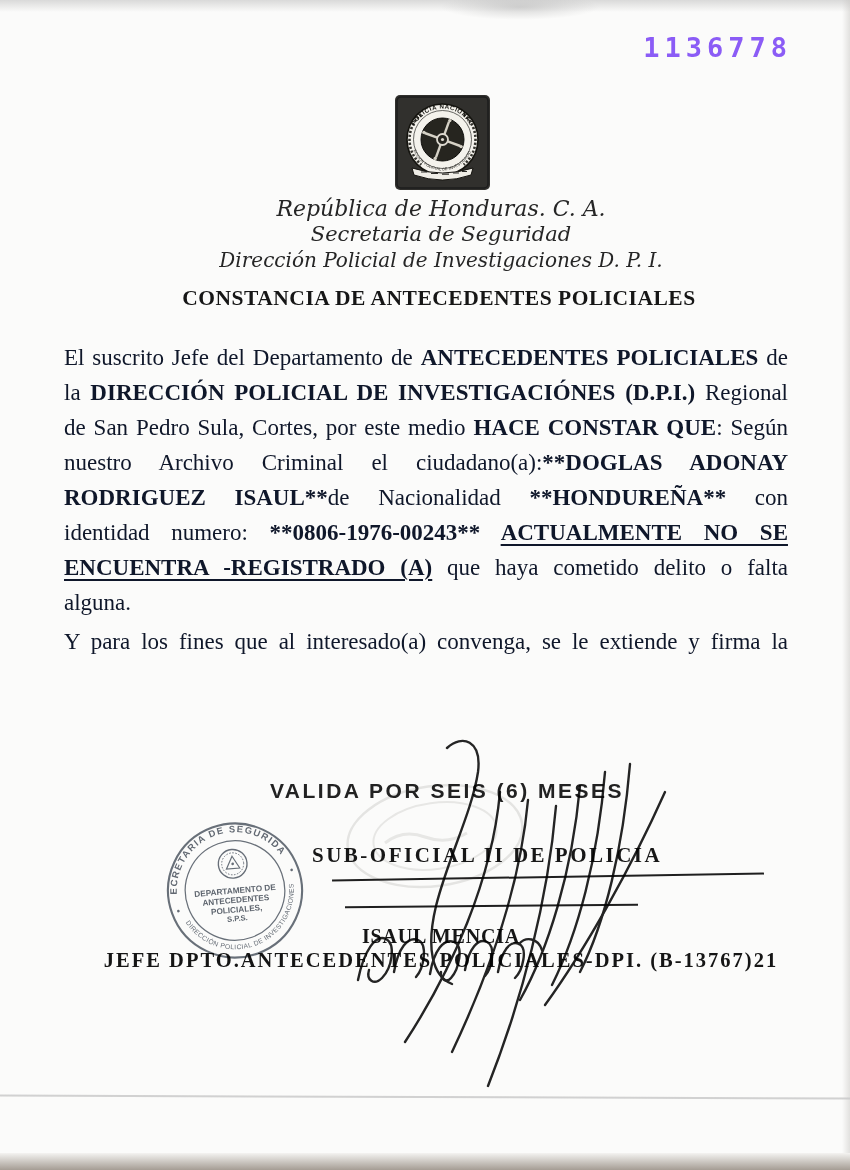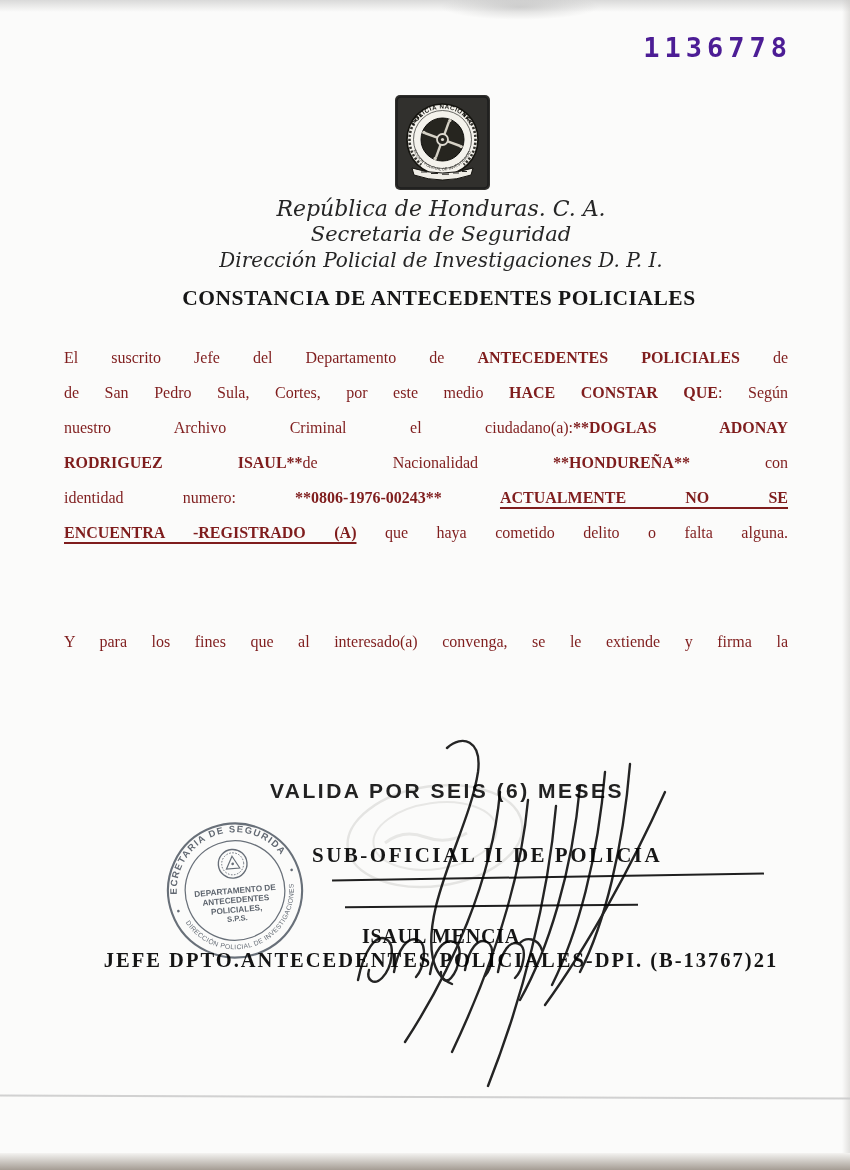--- a/index.html
+++ b/index.html
@@ -15,34 +15,34 @@
     background:radial-gradient(rgba(175,175,175,.5),rgba(175,175,175,0) 70%);}
   .crease{position:absolute;left:0;top:1096px;width:850px;height:1.5px;background:#c9c9c9;
     transform:rotate(.2deg);opacity:.85;}
   .scan-bottom{position:absolute;left:0;top:1153px;width:850px;height:17px;
     background:linear-gradient(#f4f3f1,#a59d94);}
   .scan-right{position:absolute;right:0;top:0;width:8px;height:1170px;
     background:linear-gradient(to left,rgba(200,198,195,.5),rgba(200,198,195,0));}
 
   .serial{position:absolute;top:32px;right:58px;
     font-family:"DejaVu Sans Mono", monospace;font-weight:bold;
-    font-size:27px;letter-spacing:5px;color:#4c1d95;}
+    font-size:27px;letter-spacing:5px;color:#8b5cf6;}
 
   .emblem{position:absolute;left:395px;top:95px;width:95px;height:95px;}
 
   .letterhead{position:absolute;left:0;top:196px;width:850px;text-align:center;
     font-family:"DejaVu Serif", serif;font-style:italic;color:#262626;padding-left:16px;}
   .lh1{font-size:22px;line-height:26px;}
   .lh2{font-size:21px;line-height:25px;}
   .lh3{font-size:20px;line-height:26px;}
 
   .doc-title{position:absolute;left:0;top:286px;width:850px;text-align:center;
     font-weight:bold;font-size:21.5px;letter-spacing:.5px;color:#161616;padding-left:14px;}
 
-  .bodytext{position:absolute;left:64px;width:724px;font-size:16px;line-height:35px;color:#7f1d1d;}
+  .bodytext{position:absolute;left:64px;width:724px;font-size:23px;line-height:35px;color:#0f172a;}
   .p1{top:340px;}
   .p2{top:624px;}
   .line{text-align:justify;text-align-last:justify;}
   .line.last{text-align-last:left;}
   .b{font-weight:bold;}
   .bu{font-weight:bold;text-decoration:underline;text-decoration-thickness:2px;text-underline-offset:4px;}
 
   .validity{position:absolute;left:0;top:779px;width:850px;text-align:center;padding-left:22px;
     font-family:"Liberation Sans", sans-serif;font-weight:bold;font-size:21px;
     letter-spacing:2.5px;color:#222;}
@@ -116,20 +116,21 @@
   <div class="doc-title">CONSTANCIA DE ANTECEDENTES POLICIALES</div>
 
   <svg class="ghost" width="220" height="140" viewBox="0 0 220 140">
     <ellipse cx="105" cy="68" rx="88" ry="50" fill="none" stroke="#d2d1cf" stroke-width="2.5" transform="rotate(-8 105 68)"></ellipse>
     <ellipse cx="105" cy="68" rx="62" ry="33" fill="none" stroke="#d8d7d5" stroke-width="2" transform="rotate(-8 105 68)"></ellipse>
     <path d="M55,75 q18,-14 40,-6 q22,8 42,-4" fill="none" stroke="#d8d7d5" stroke-width="3"></path>
   </svg>
 
   <div class="bodytext p1">
     <div class="line"><span>El suscrito Jefe del Departamento de </span><span class="b">ANTECEDENTES POLICIALES</span><span> de</span></div>
+    <div class="line"><span>la </span><span class="b">DIRECCIÓN POLICIAL DE INVESTIGACIÓNES (D.P.I.)</span><span> Regional</span></div>
     <div class="line"><span>de San Pedro Sula, Cortes, por este medio </span><span class="b">HACE CONSTAR QUE</span><span>: Según</span></div>
     <div class="line"><span>nuestro Archivo Criminal el ciudadano(a):</span><span class="b">**DOGLAS ADONAY</span></div>
     <div class="line"><span class="b">RODRIGUEZ ISAUL**</span><span>de Nacionalidad </span><span class="b">**HONDUREÑA**</span><span> con</span></div>
     <div class="line"><span>identidad numero: </span><span class="b">**0806-1976-00243** </span><span class="bu">ACTUALMENTE NO SE</span></div>
     <div class="line"><span class="bu">ENCUENTRA -REGISTRADO (A)</span><span> que haya cometido delito o falta alguna.</span></div>
   </div>
 
   <div class="bodytext p2">
     <div class="line"><span>Y para los fines que al interesado(a) convenga, se le extiende y firma la</span></div>
   </div>

